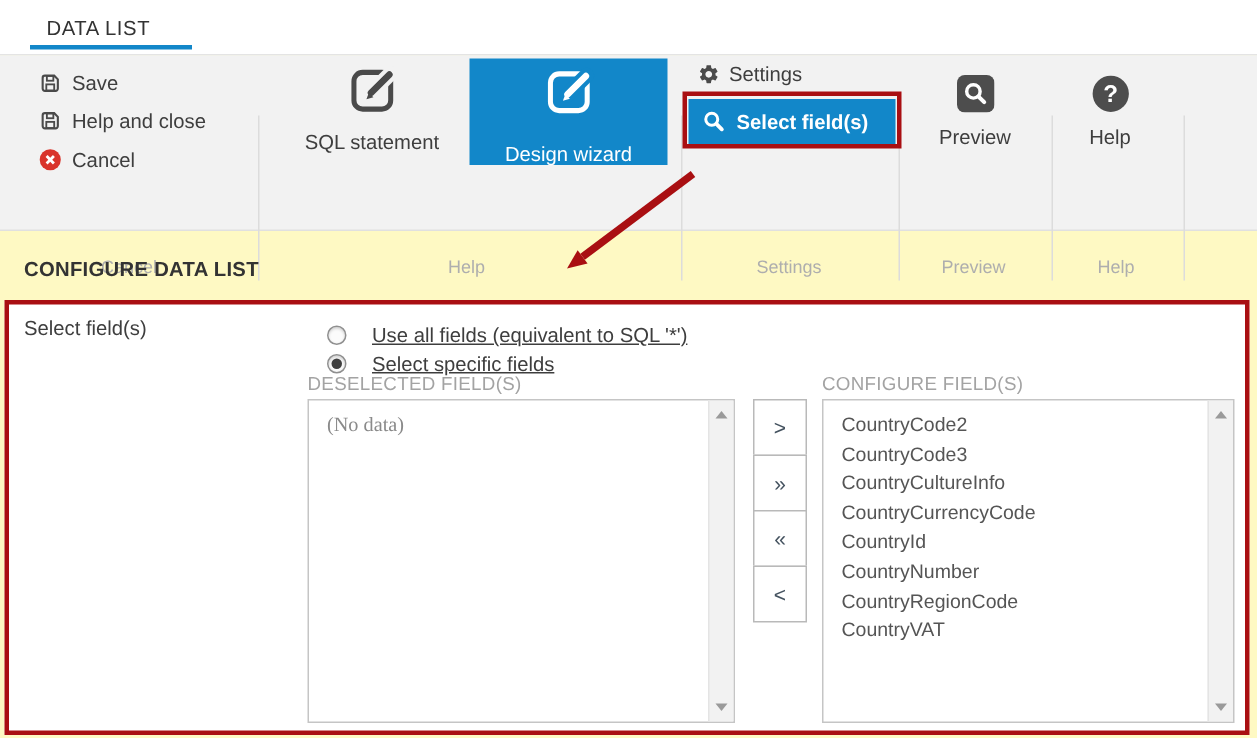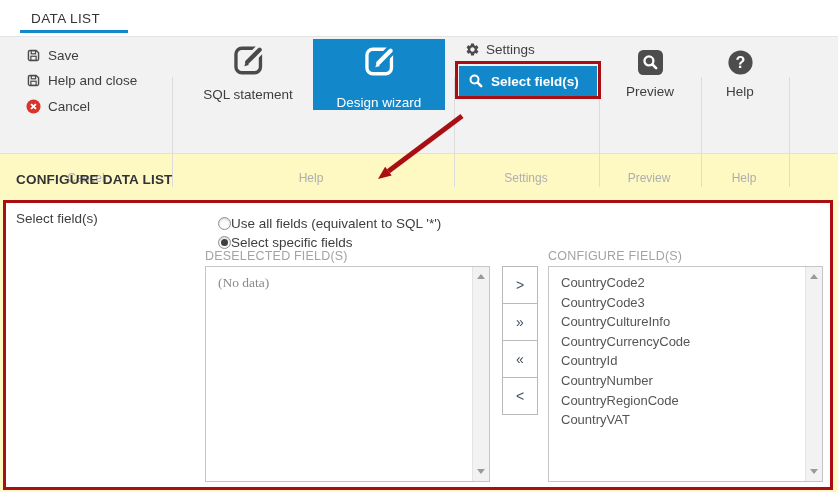--- a/index.html
+++ b/index.html
@@ -33,22 +33,22 @@
            box-sizing:border-box;cursor:pointer;}
   .select-fields-btn span{color:#fff;font-size:13.5px;font-weight:bold;}
   .icon-stack{position:absolute;display:flex;flex-direction:column;align-items:center;cursor:pointer;}
   .icon-stack .big-label{font-size:13.5px;color:#3e3e3e;margin-top:10px;}
   
   .heading{position:absolute;left:16px;top:172px;font-size:13.5px;font-weight:bold;color:#333;
            letter-spacing:.2px;}
   .panel{position:absolute;left:3px;top:200px;width:830px;height:290px;border:3px solid #a90f12;
          box-sizing:border-box;background:#fff;}
   .field-label{position:absolute;left:10px;top:8px;font-size:13.5px;color:#3e3e3e;}
-  .radio-row{position:absolute;left:212px;display:flex;align-items:center;gap:0;height:17px;
-             font-size:13.5px;color:#3e3e3e;cursor:pointer;}
+  .radio-row{position:absolute;left:212px;display:flex;align-items:center;gap:17px;height:17px;
+             font-size:13.5px;color:#3e3e3e;cursor:pointer;text-decoration:underline;}
   .radio{width:13px;height:13px;border-radius:50%;border:1px solid #8f8f8f;background:#fbfbfb;
          box-sizing:border-box;box-shadow:inset 0 1px 2px rgba(0,0,0,.18);flex:0 0 auto;}
   .radio.checked{position:relative;}
   .radio.checked::after{content:"";position:absolute;left:2px;top:2px;width:7px;height:7px;
          border-radius:50%;background:#3f3f3f;}
   .lb-header{position:absolute;top:46px;font-size:12.5px;color:#a3a3a3;letter-spacing:.2px;}
   .listbox{position:absolute;top:63px;height:216px;background:#fff;border:1px solid #c5c5c5;
            box-sizing:border-box;overflow:hidden;}
   .lb-inner{padding-top:6px;}
   .lb-item{padding:0 12px;line-height:19.6px;font-size:13px;color:#555;white-space:nowrap;}

